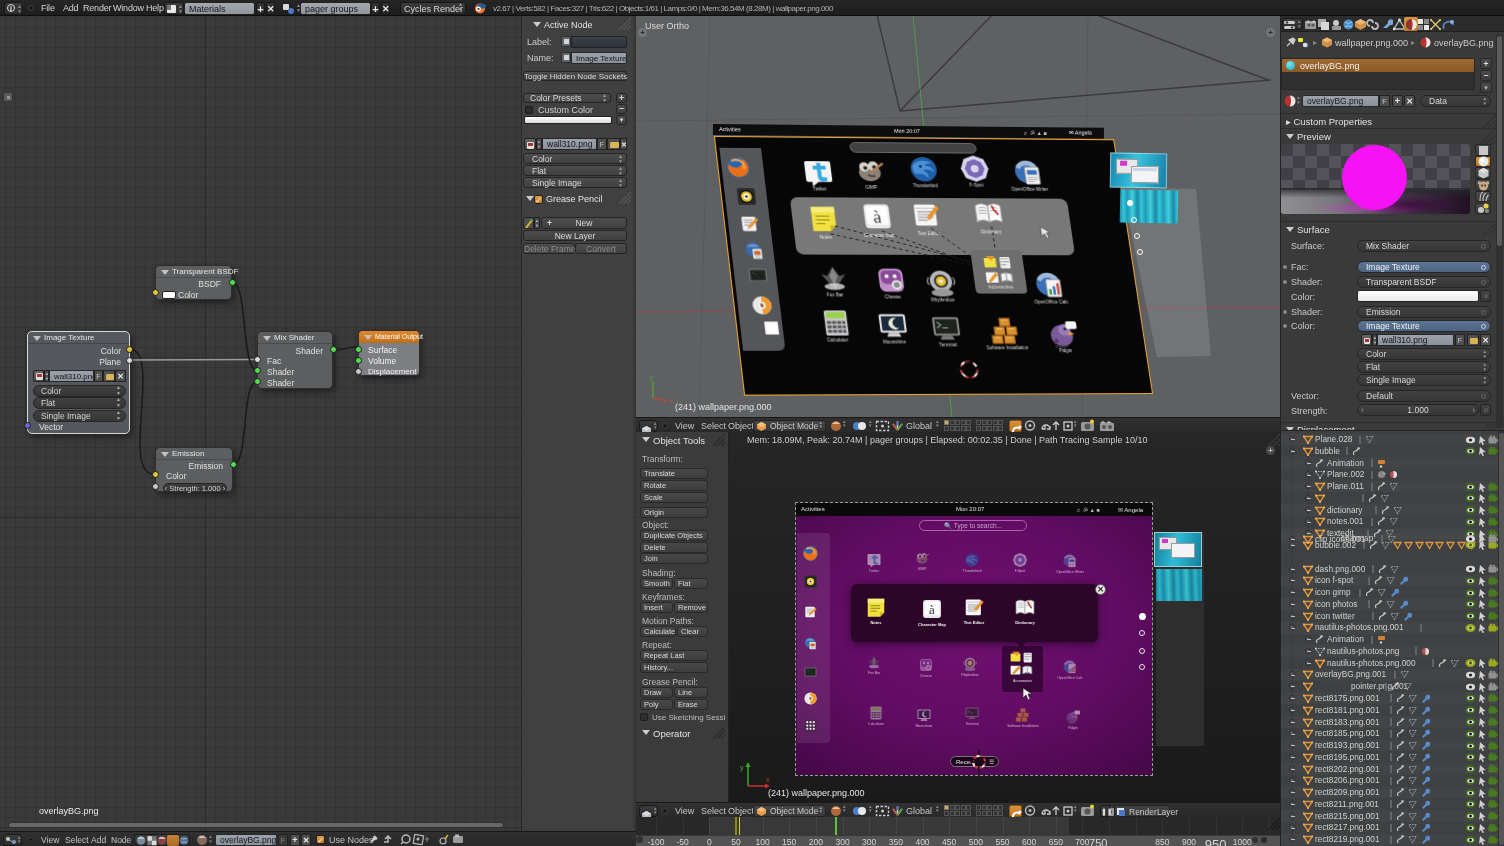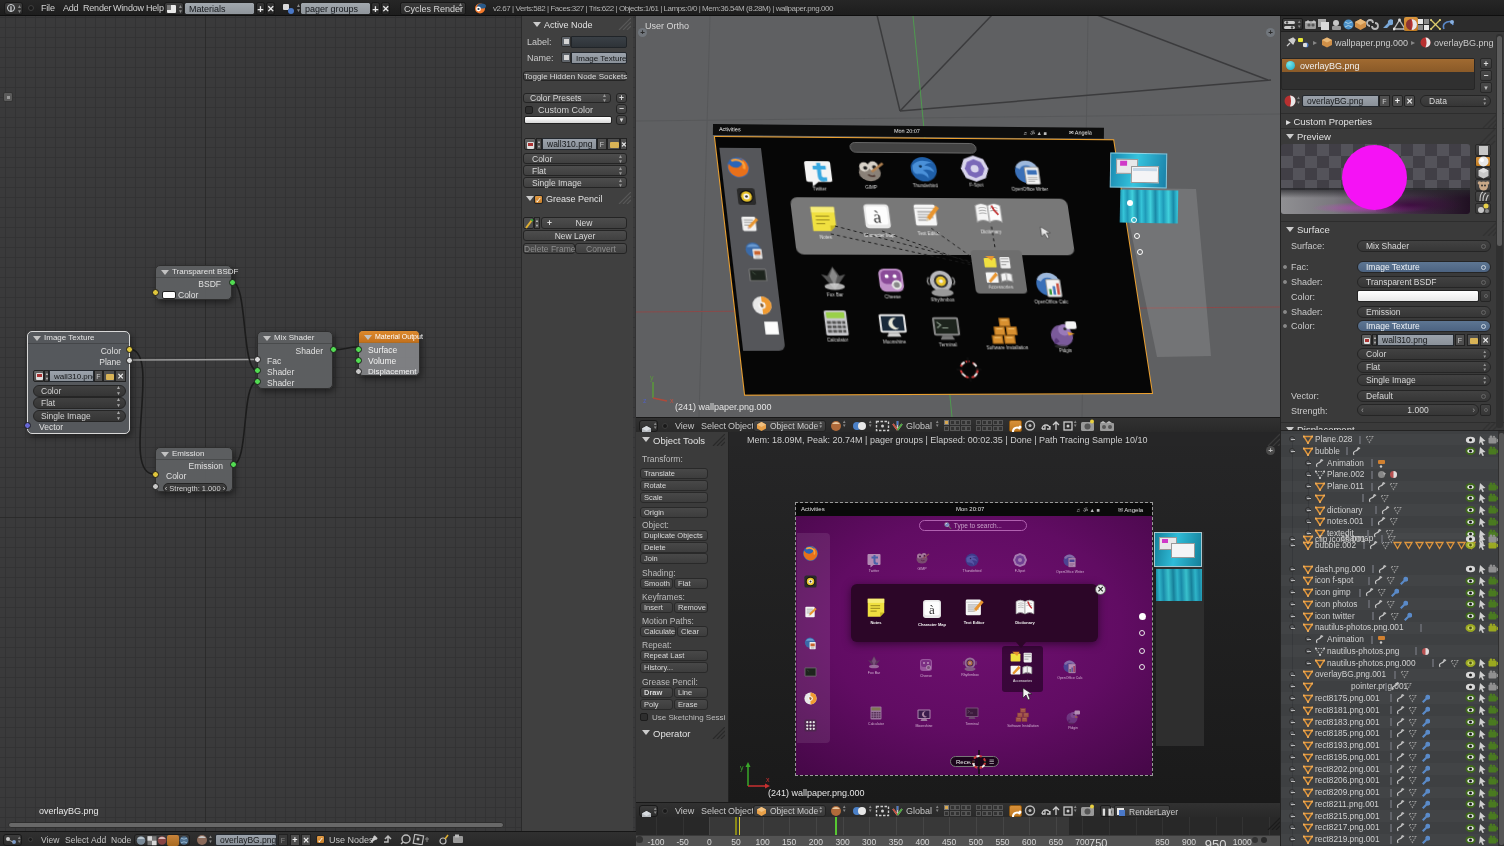--- a/index.html
+++ b/index.html
@@ -898,21 +898,21 @@
         <div class="olabel" style="left:6px;top:160px;">Keyframes:</div>
         <div class="obtn" style="left:4px;top:170px;width:33px;">Insert</div>
         <div class="obtn" style="left:38px;top:170px;width:34px;">Remove</div>
         <div class="olabel" style="left:6px;top:184px;">Motion Paths:</div>
         <div class="obtn" style="left:4px;top:194px;width:36px;">Calculate</div>
         <div class="obtn" style="left:41px;top:194px;width:31px;">Clear</div>
         <div class="olabel" style="left:6px;top:208px;">Repeat:</div>
         <div class="obtn" style="left:4px;top:218px;width:68px;">Repeat Last</div>
         <div class="obtn" style="left:4px;top:230px;width:68px;">History...</div>
         <div class="olabel" style="left:6px;top:245px;">Grease Pencil:</div>
-        <div class="obtn" style="left:4px;top:255px;width:33px;font-weight:bold;">Draw</div>
+        <div class="obtn" style="left:4px;top:255px;width:33px;">Draw</div>
         <div class="obtn" style="left:38px;top:255px;width:34px;">Line</div>
         <div class="obtn" style="left:4px;top:267px;width:33px;">Poly</div>
         <div class="obtn" style="left:38px;top:267px;width:34px;">Erase</div>
         <div class="abs" style="left:4px;top:281px;width:8px;height:8px;background:#2e2e2e;border:1px solid #1c1c1c;border-radius:2px;"></div>
         <div class="olabel" style="left:16px;top:281px;font-size:8px;">Use Sketching Sessi</div>
         <div class="phead" style="left:17px;top:296px;">Operator</div>
         <svg class="abs" style="right:3px;top:295px;" width="14" height="12">
           <path d="M2,12 L14,0 M6,12 L14,4 M10,12 L14,8" stroke="#2a2a2a" stroke-width="1.2"></path>
         </svg>
       </div>

